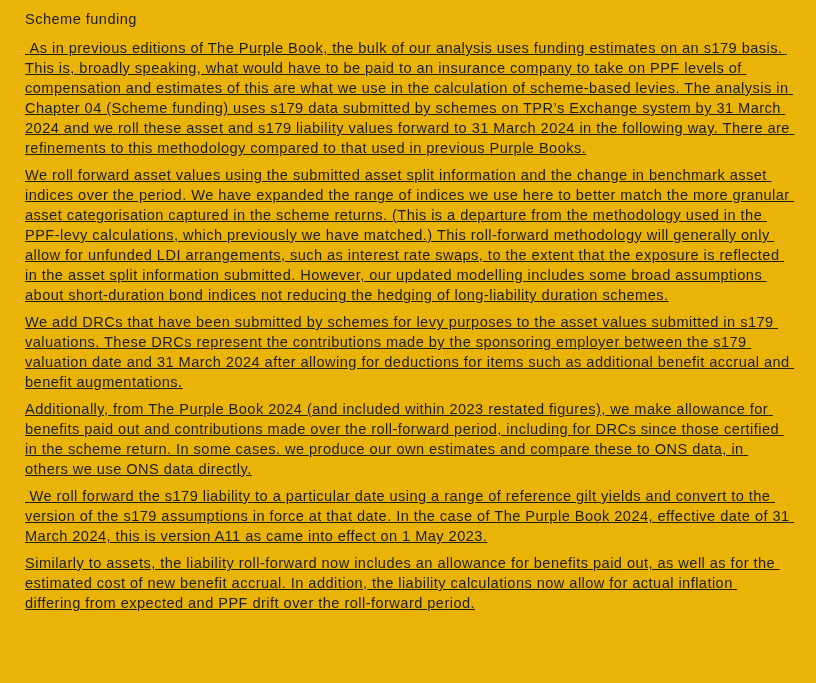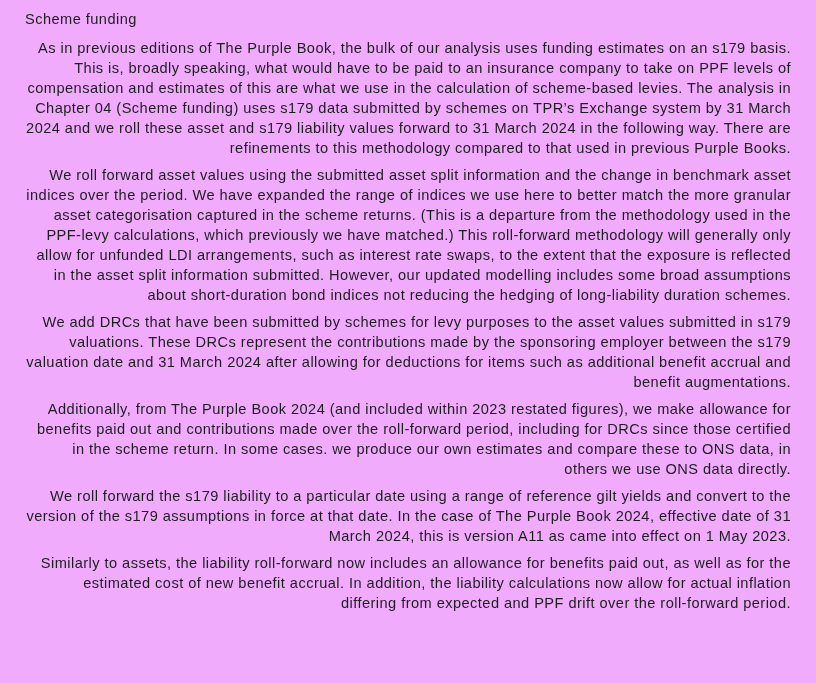--- a/index.html
+++ b/index.html
@@ -4,40 +4,41 @@
 <style>
   html, body {
     margin: 0;
     padding: 0;
     background: #ffffff;
   }
   .page {
     box-sizing: border-box;
     width: 816px;
     height: 683px;
-    background: #f0abfc;
+    background: #eab308;
     padding: 9px 25px 4px 25px;
     overflow: hidden;
     font-family: "Liberation Sans", "DejaVu Sans", sans-serif;
     color: #1e1e1e;
     font-size: 14.6px;
     line-height: 20px;
     letter-spacing: 0.45px;
   }
   .doc-title {
     margin: 0 0 9px 0;
     font-size: 14.6px;
     font-weight: 400;
     line-height: 20px;
   }
   .para {
     margin: 0 0 7px 0;
     max-width: 766px;
     white-space: pre-wrap; 
-    text-align: right;
+    text-align: left;
+    text-decoration: underline;
   }
 </style>
 </head>
 <body>
 
 <div class="page">
   <h1 class="doc-title">Scheme funding</h1>
 
   <p class="para"> As in previous editions of The Purple Book, the bulk of our analysis uses funding estimates on an s179 basis. This is, broadly speaking, what would have to be paid to an insurance company to take on PPF levels of compensation and estimates of this are what we use in the calculation of scheme-based levies. The analysis in Chapter 04 (Scheme funding) uses s179 data submitted by schemes on TPR’s Exchange system by 31 March 2024 and we roll these asset and s179 liability values forward to 31 March 2024 in the following way. There are refinements to this methodology compared to that used in previous Purple Books.</p>
 

